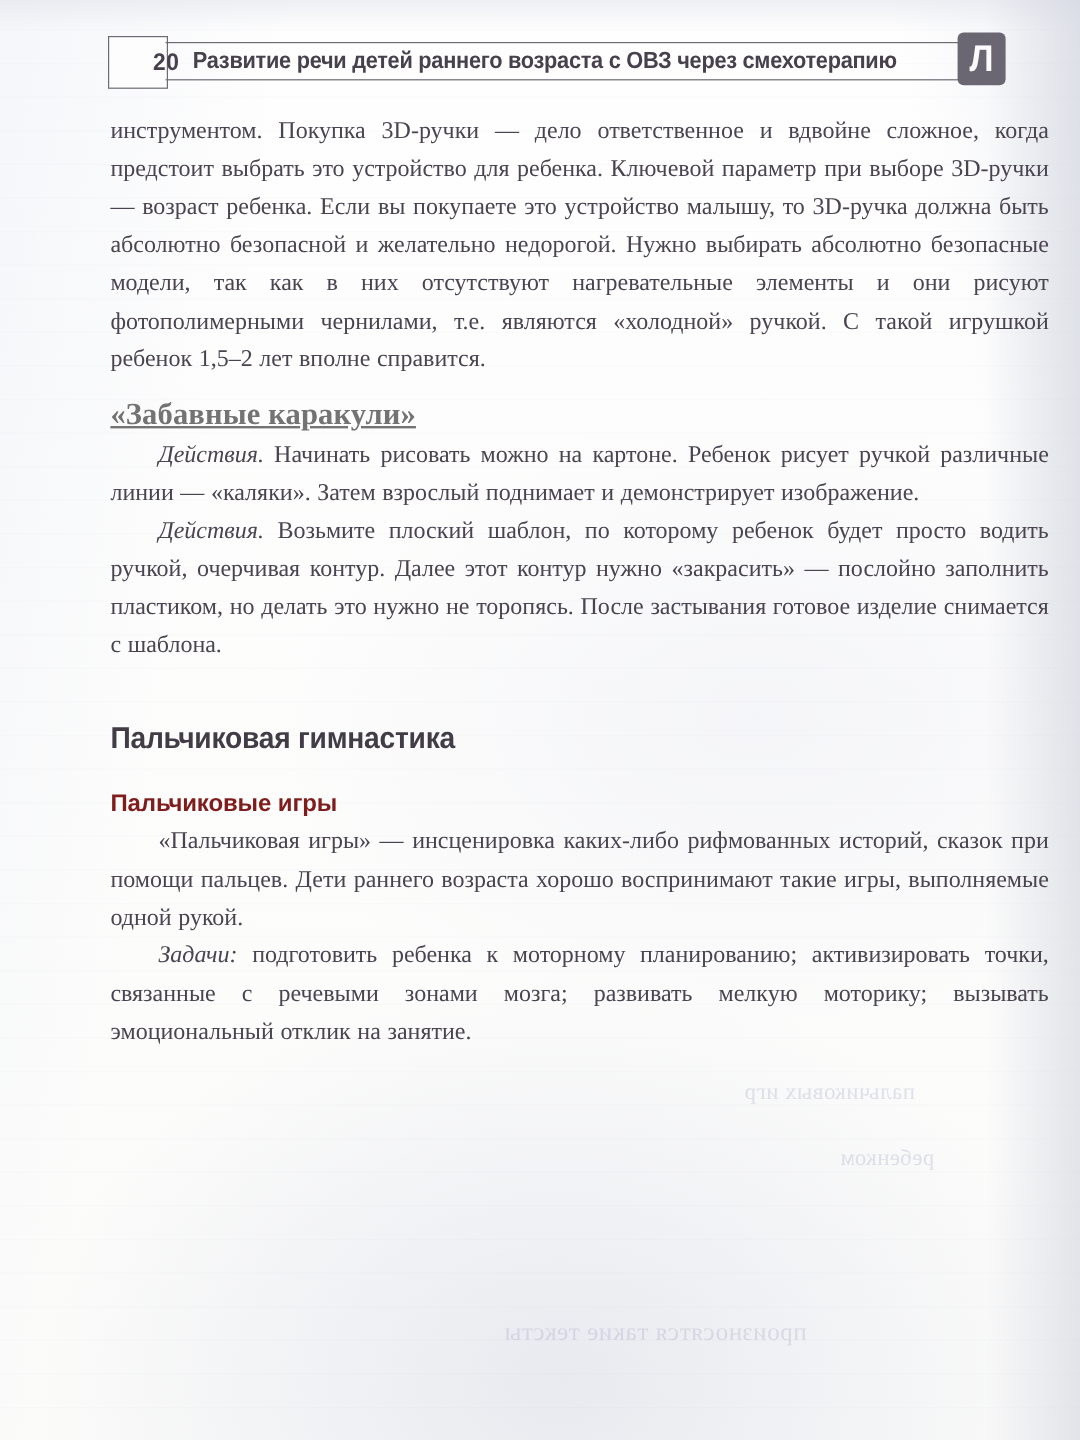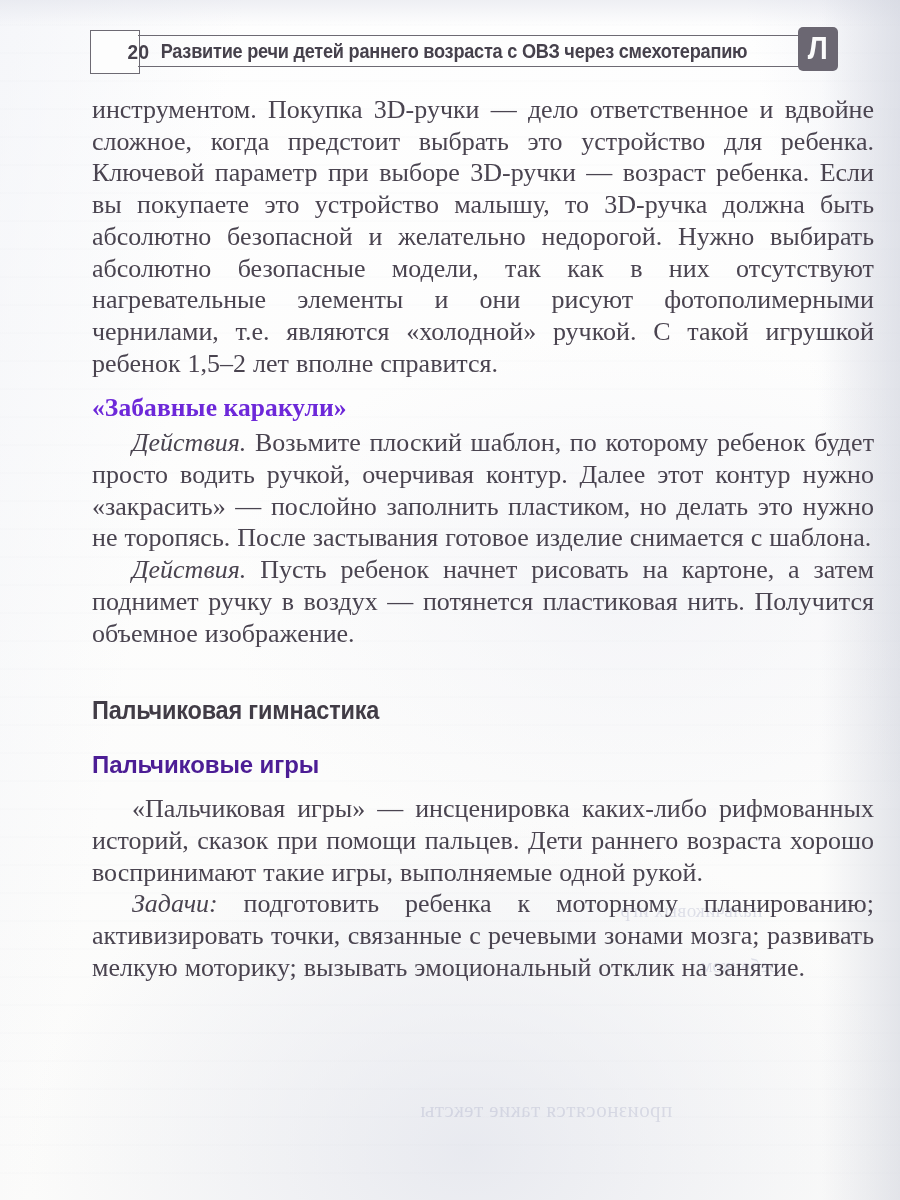--- a/index.html
+++ b/index.html
@@ -166,21 +166,21 @@
   
   .body {
     position: absolute;
     top: 94px;
     left: 92px;
     width: 782px;
   }
 
   p.para {
     margin: 0;
-    font-size: 26px;
+    font-size: 20px;
     line-height: 31.7px;
     text-align: justify;
     text-justify: inter-word;
     letter-spacing: 0.0px;
     word-spacing: 0.5px;
     color: #4a4450;
     hyphens: manual;
   }
   p.indent { text-indent: 40px; }
 
@@ -188,43 +188,44 @@
     font-style: italic;
   }
 
   h3.sub-serif {
     margin: 13px 0 4px 0;
     font-family: "Liberation Serif", "DejaVu Serif", serif;
     font-weight: 700;
     font-size: 25.5px;
     line-height: 31px;
     letter-spacing: .1px;
-    color: #6d28d9;
+    color: #737373;
+    text-decoration: underline;
   }
 
   h2.sect-sans {
     margin: 46px 0 0 0;
     font-family: "Liberation Sans Narrow", "Liberation Sans", "DejaVu Sans", sans-serif;
     font-weight: 700;
     font-size: 25px;
     line-height: 30px;
     letter-spacing: -0.2px;
     transform: scaleX(0.94);
     transform-origin: left center;
     color: #413c46;
   }
 
   h3.sub-sans {
-    margin: 26px 0 14px 0;
+    margin: 26px 0 2px 0;
     font-family: "Liberation Sans", "DejaVu Sans", sans-serif;
     font-weight: 700;
-    font-size: 24px;
+    font-size: 20px;
     line-height: 28px;
     letter-spacing: -0.1px;
-    color: #4c1d95;
+    color: #7f1d1d;
   }
 </style>
 </head>
 <body>
 
 <div class="page">
 
   <div class="scan-tint"></div>
   <div class="scan-lines"></div>
   <div class="edge-shade-top"></div>
@@ -247,26 +248,26 @@
       </div>
     </div>
 
     <div class="body">
 
       <p class="para">инструментом. Покупка 3D-ручки — дело ответственное и вдвойне сложное, когда предстоит выбрать это устройство для ребенка. Ключевой параметр при выборе 3D-ручки — возраст ребенка. Если вы покупаете это устройство малышу, то 3D-ручка должна быть абсолютно безопасной и желательно недорогой. Нужно выбирать абсолютно безопасные модели, так как в них отсутствуют нагревательные элементы и они рисуют фотополимерными чернилами, т.е. являются «холодной» ручкой. С такой игрушкой ребенок 1,5–2 лет вполне справится.</p>
 
 
       <h3 class="sub-serif">«Забавные каракули»</h3>
 
+      <p class="para indent"><em class="run-in">Действия.</em><span> Начинать рисовать можно на картоне. Ребенок рисует ручкой различные линии — «каляки». Затем взрослый поднимает и демонстрирует изображение.</span></p>
 
 
       <p class="para indent"><em class="run-in">Действия.</em><span> Возьмите плоский шаблон, по которому ребенок будет просто водить ручкой, очерчивая контур. Далее этот контур нужно «закрасить» — послойно заполнить пластиком, но делать это нужно не торопясь. После застывания готовое изделие снимается с шаблона.</span></p>
 
 
-      <p class="para indent"><em class="run-in">Действия.</em><span> Пусть ребенок начнет рисовать на картоне, а затем поднимет ручку в воздух — потянется пластиковая нить. Получится объемное изображение.</span></p>
 
       <h2 class="sect-sans">Пальчиковая гимнастика</h2>
 
       <h3 class="sub-sans">Пальчиковые игры</h3>
 
       <p class="para indent">«Пальчиковая игры» — инсценировка каких-либо рифмованных историй, сказок при помощи пальцев. Дети раннего возраста хорошо воспринимают такие игры, выполняемые одной рукой.</p>
 
       <p class="para indent"><em class="run-in">Задачи:</em><span> подготовить ребенка к моторному планированию; активизировать точки, связанные с речевыми зонами мозга; развивать мелкую моторику; вызывать эмоциональный отклик на занятие.</span></p>
 
     </div>

